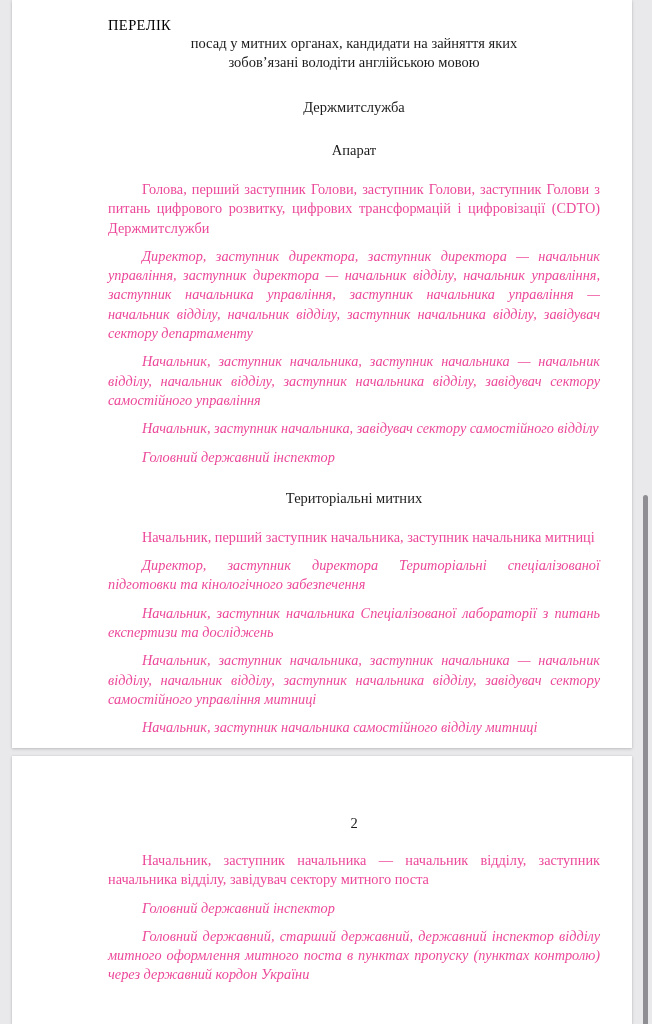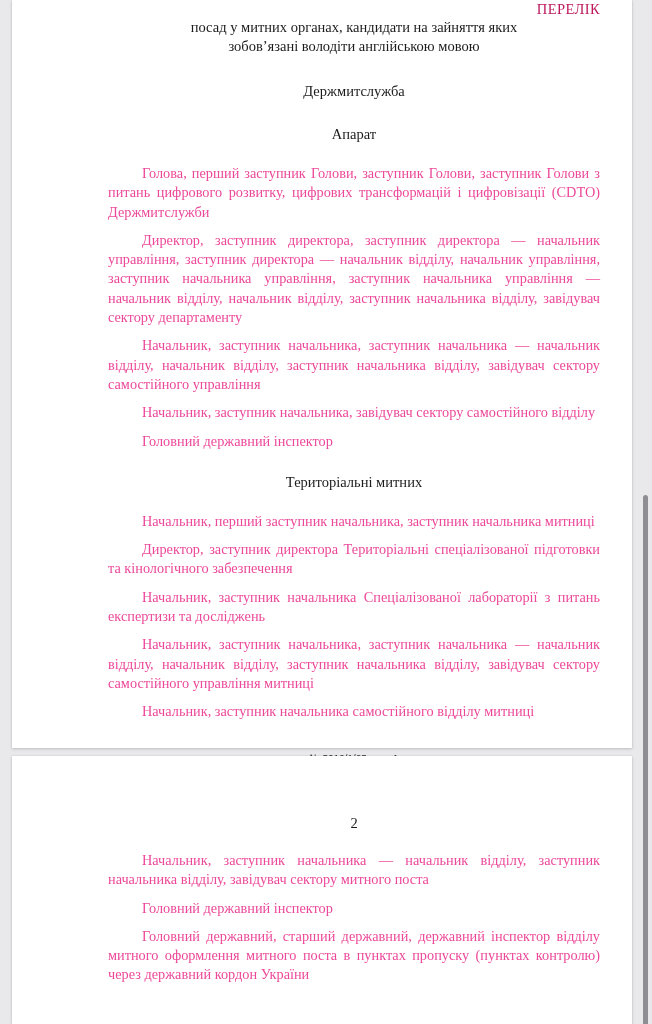--- a/index.html
+++ b/index.html
@@ -47,25 +47,26 @@
     padding: 0;
   }
 
   .page-inner {
     padding-left: 96px;
     padding-right: 32px;
   }
 
   
   .doc-title {
-    text-align: right;
+    text-align: left;
     font-size: 14.5px;
     line-height: 18px;
     letter-spacing: 0.4px;
-    color: #be185d;
+    color: #000000;
+    padding-top: 16px;
   }
   .doc-subtitle {
     text-align: center;
     font-size: 14.5px;
     line-height: 19px;
     color: #1b1b1b;
   }
   .doc-subtitle .ln { display: block; }
 
   .section-heading {
@@ -87,21 +88,21 @@
     text-align: justify;
     text-justify: inter-word;
     text-indent: 34px;
     font-size: 14.3px;
     line-height: 19.3px;
     color: #ec4899;
     margin: 0;
     padding: 0;
     hyphens: none;
   }
-  .para + .para { margin-top: 9px; }
+  .para + .para { margin-top: 9px; font-style: italic; }
 
   .body-block { margin-top: 0; }
 
   
   .sp-title-to-service { height: 26px; }
   .sp-service-to-apparat { height: 24px; }
   .sp-apparat-to-body { height: 20px; }
   .sp-body-to-terr { height: 22px; }
   .sp-terr-to-body { height: 20px; }
   .sp-pagenum-top { height: 58px; }

